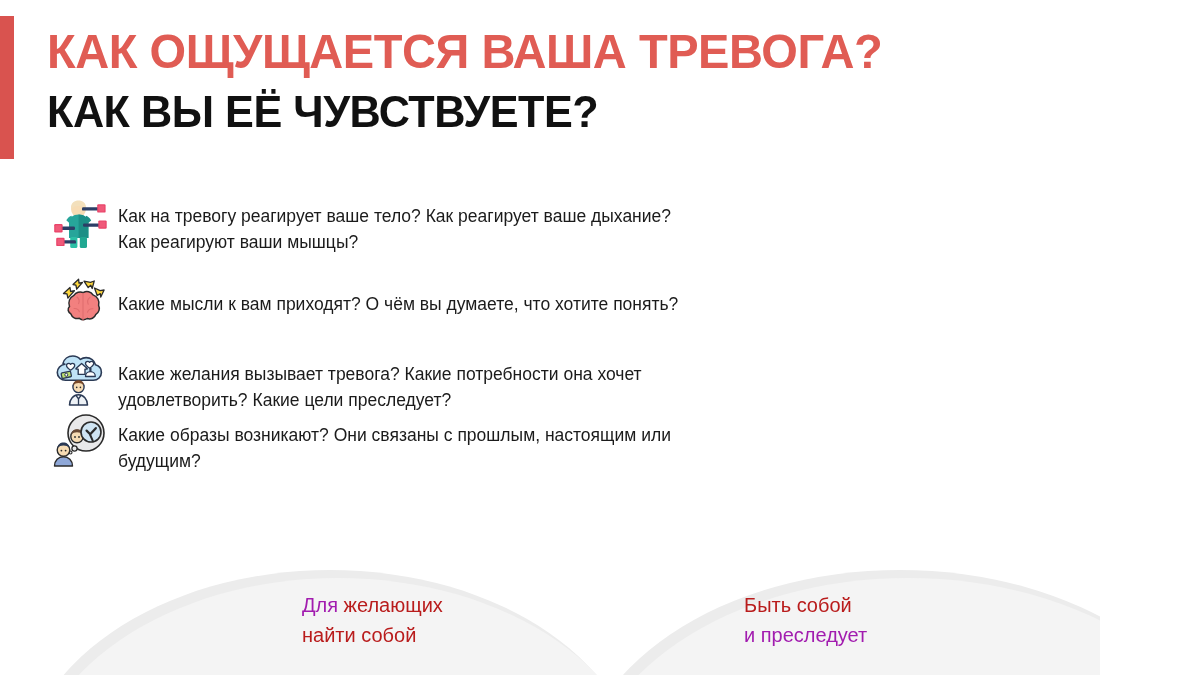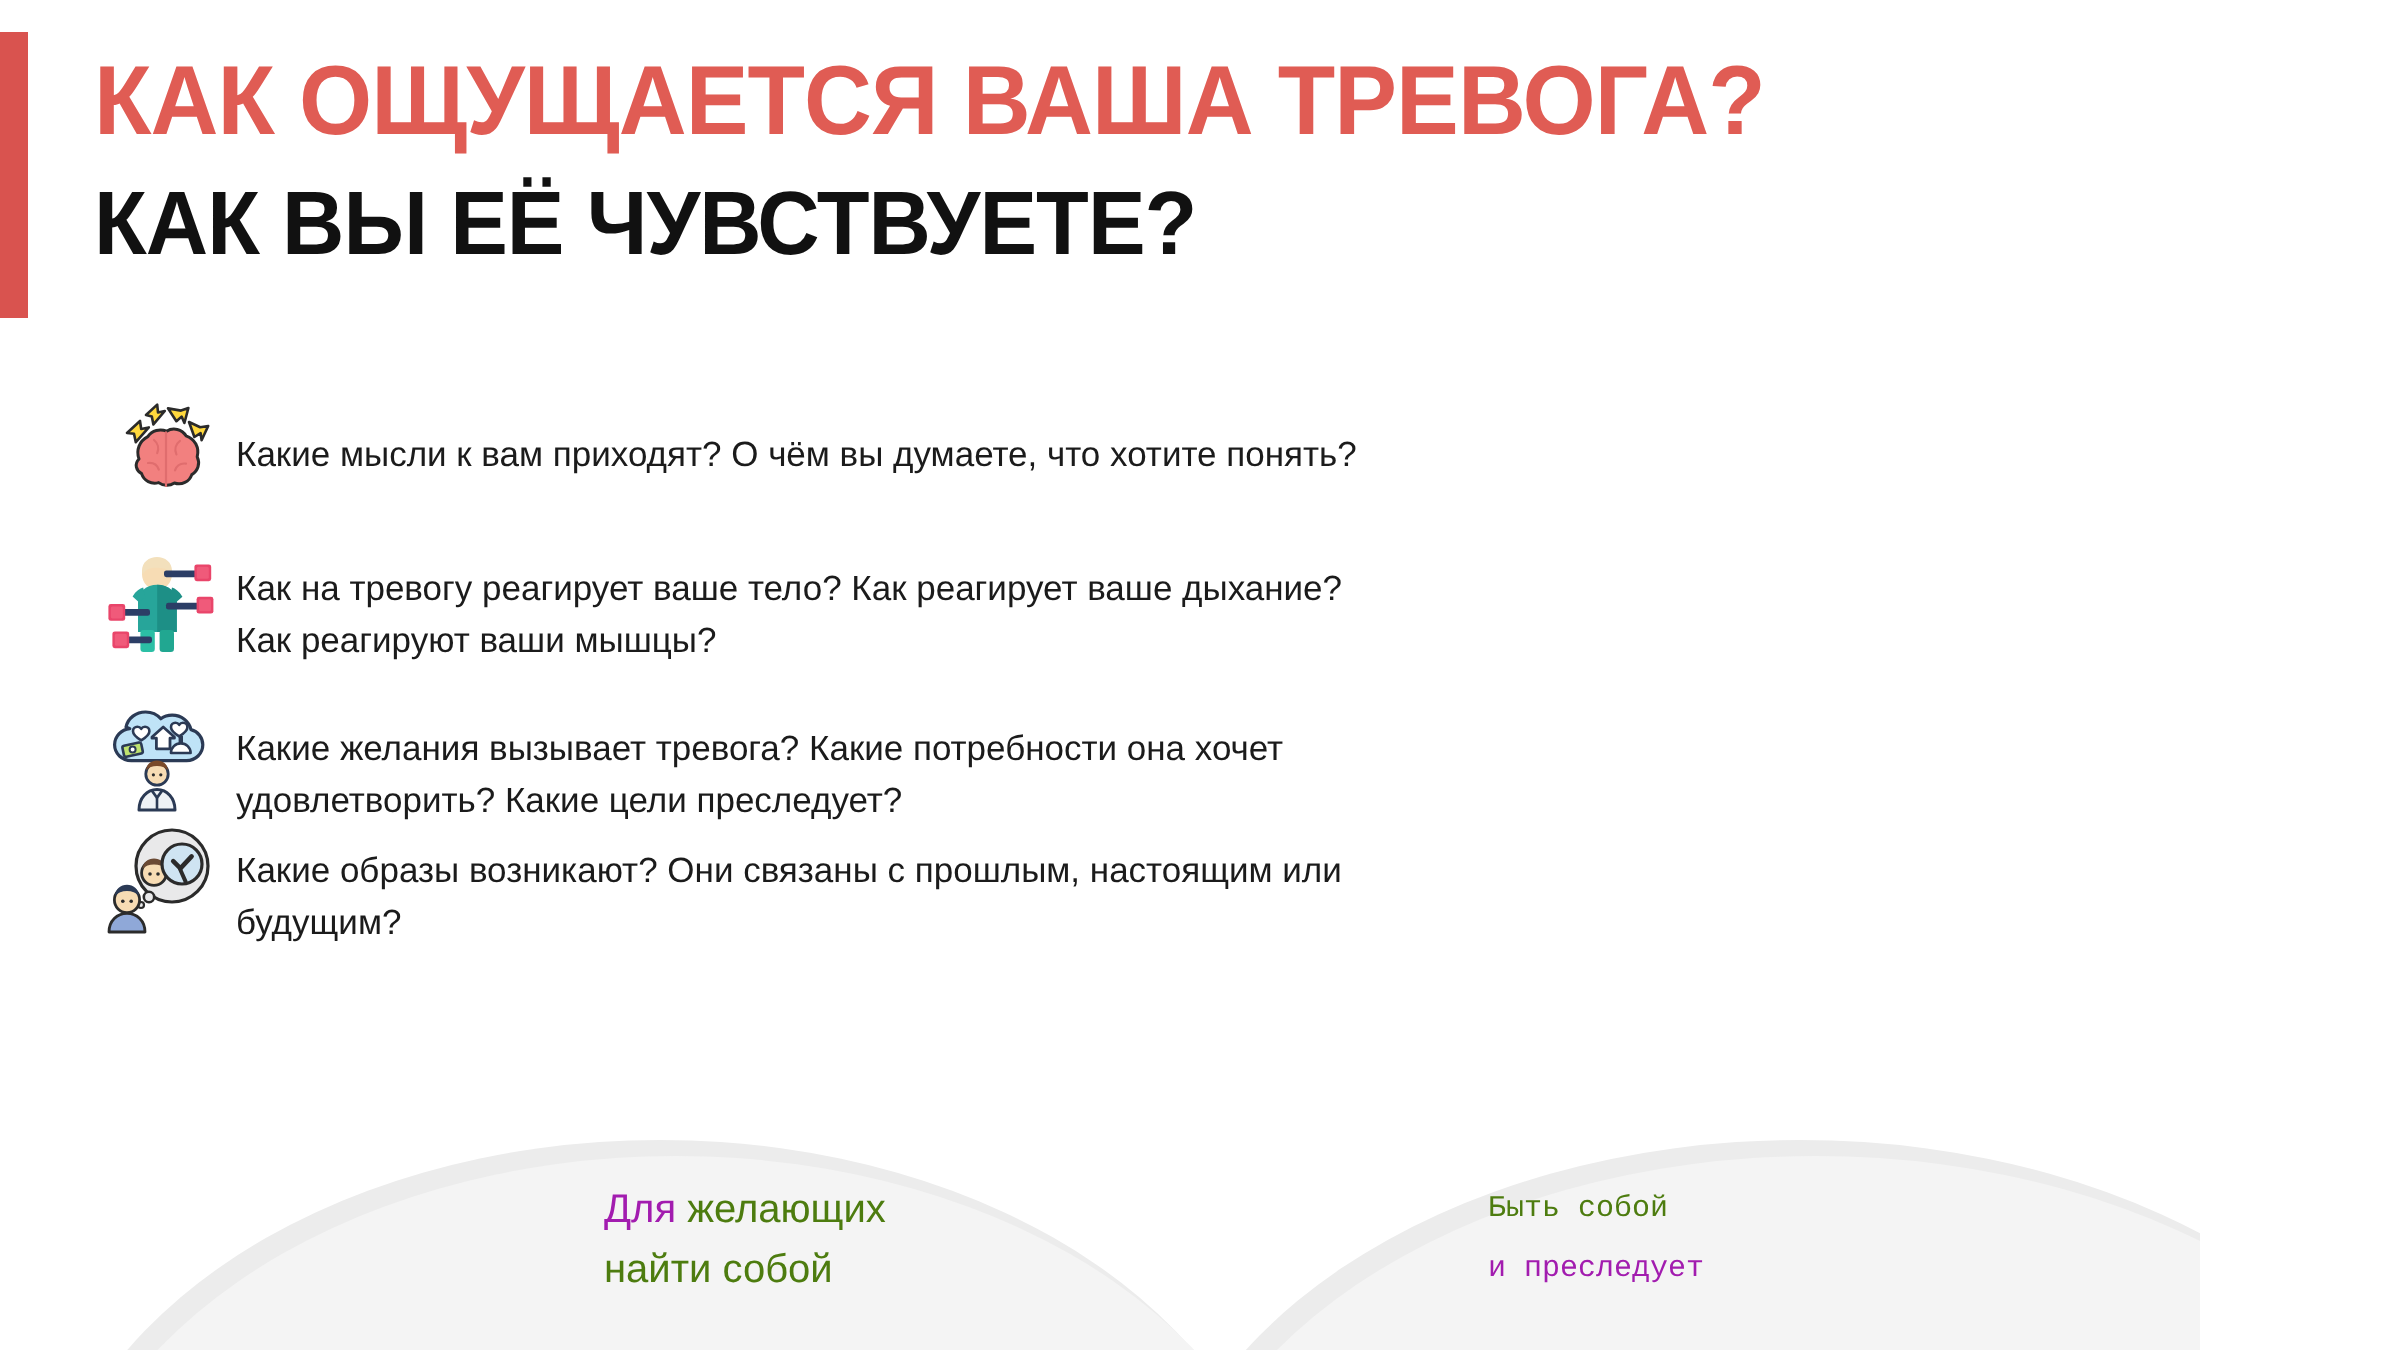--- a/index.html
+++ b/index.html
@@ -121,41 +121,85 @@
     top: 35px;
     font-size: 20px;
     line-height: 30px;
     font-family: "Liberation Sans", sans-serif;
     white-space: nowrap;
   }
   .footer-right {
     position: absolute;
     left: 744px;
     top: 35px;
-    font-size: 15px;
+    font-size: 20px;
     line-height: 30px;
-    font-family: Liberation Mono, monospace;
+    font-family: Liberation Sans, sans-serif;
     white-space: nowrap;
   }
   .txt-grey { color: #a21caf; }
-  .txt-red  { color: #4d7c0f; }
+  .txt-red  { color: #b91c1c; }
 </style>
 </head>
 <body>
 
 <div class="slide">
 
   <div class="accent-bar"></div>
 
   <div class="title-block">
     <div class="title-line1">КАК ОЩУЩАЕТСЯ ВАША ТРЕВОГА?</div>
     <div class="title-line2">КАК ВЫ ЕЁ ЧУВСТВУЕТЕ?</div>
   </div>
 
   <div class="bullets">
+
+    <div class="bullet-row row-1">
+      <div class="bullet-icon">
+        <svg width="56" height="56" viewBox="0 0 56 56" aria-hidden="true">
+
+          <ellipse cx="25.5" cy="13" rx="7.5" ry="8" fill="#f7dcb4"></ellipse>
+          <path d="M18 11.5c0-4.5 3.5-7 7.5-7s7.5 2.5 7.5 7c0 1.2-.3 2-.3 2-1-2.2-3-3.6-7.2-3.6-3.4 0-5.8.9-7.2 3.3 0 0-.3-.7-.3-1.7z" fill="#f3e0bc"></path>
+
+          <path d="M16 27c0-5.2 4.2-8.6 9.6-8.6S35.4 21.8 35.4 27v15H16V27z" fill="#27a59a"></path>
+          <path d="M25.6 18.4c5.4 0 9.8 3.4 9.8 8.6v15h-9.8V18.4z" fill="#1d8f86"></path>
+
+          <path d="M13.3 24.2c1.6-2.6 3.7-4.1 5.3-4.4l1.1 5.2c-1.2.3-2.4 1-3.1 2.2l-3.3-3z" fill="#27a59a"></path>
+          <path d="M38.2 24.4c-1.6-2.7-3.6-4.2-5.2-4.6l-1.1 5.2c1.2.3 2.3 1 3 2.3l3.3-2.9z" fill="#1d8f86"></path>
+
+          <rect x="17.2" y="41" width="7.2" height="11" rx="1.6" fill="#2bbfa5"></rect>
+          <rect x="26.8" y="41" width="7.2" height="11" rx="1.6" fill="#21a791"></rect>
+
+          <g>
+            <rect x="29" y="11.2" width="18" height="3.4" rx="1.2" fill="#2c3e66"></rect>
+            <rect x="44.2" y="8.2" width="8.4" height="8.4" rx="1.2" fill="#e9456a"></rect>
+            <rect x="45.4" y="9.4" width="6" height="6" rx="0.8" fill="#f05a7a"></rect>
+          </g>
+          <g>
+            <rect x="30" y="27.4" width="18" height="3.4" rx="1.2" fill="#2c3e66"></rect>
+            <rect x="45.3" y="24.4" width="8.4" height="8.4" rx="1.2" fill="#e9456a"></rect>
+            <rect x="46.5" y="25.6" width="6" height="6" rx="0.8" fill="#f05a7a"></rect>
+          </g>
+          <g>
+            <rect x="6" y="30.5" width="16" height="3.4" rx="1.2" fill="#2c3e66"></rect>
+            <rect x="1.2" y="28" width="8.4" height="8.4" rx="1.2" fill="#e9456a"></rect>
+            <rect x="2.4" y="29.2" width="6" height="6" rx="0.8" fill="#f05a7a"></rect>
+          </g>
+          <g>
+            <rect x="8" y="44.2" width="15" height="3.4" rx="1.2" fill="#2c3e66"></rect>
+            <rect x="3.2" y="41.7" width="8.4" height="8.4" rx="1.2" fill="#e9456a"></rect>
+            <rect x="4.4" y="42.9" width="6" height="6" rx="0.8" fill="#f05a7a"></rect>
+          </g>
+        </svg>
+      </div>
+      <div class="bullet-text">
+        <span>Как на тревогу реагирует ваше тело? Как реагирует ваше дыхание?</span><br>
+        <span>Как реагируют ваши мышцы?</span>
+      </div>
+    </div>
 
     <div class="bullet-row row-2">
       <div class="bullet-icon">
         <svg width="56" height="56" viewBox="0 0 56 56" aria-hidden="true">
 
           <g fill="#ffd83d" stroke="#2b2b2b" stroke-width="1.3" stroke-linejoin="round">
             <path d="M10.5 20.5l6.5-6 0.6 4 3.8-.8-6.5 7.4-.9-4.2z"></path>
             <path d="M20 11.5l5.6-5.2.4 3.9 3.4-.7-5.7 6.7-.8-4z"></path>
             <path d="M31 8.2l4.2 6.4 2.6-2.3 1.4 3.2 2-7.5-3.7 1.3z"></path>
             <path d="M41.5 15l2.7 7.5 3.1-1.9.5 3.5 3.3-7.1-4 .6z"></path>
@@ -171,64 +215,20 @@
               <path d="M40 35.8c-2.6-.3-4.7 1-5.5 3.4"></path>
             </g>
           </g>
         </svg>
       </div>
       <div class="bullet-text">
         <span>Какие мысли к вам приходят? О чём вы думаете, что хотите понять?</span>
       </div>
     </div>
 
-    <div class="bullet-row row-1">
-      <div class="bullet-icon">
-        <svg width="56" height="56" viewBox="0 0 56 56" aria-hidden="true">
-
-          <ellipse cx="25.5" cy="13" rx="7.5" ry="8" fill="#f7dcb4"></ellipse>
-          <path d="M18 11.5c0-4.5 3.5-7 7.5-7s7.5 2.5 7.5 7c0 1.2-.3 2-.3 2-1-2.2-3-3.6-7.2-3.6-3.4 0-5.8.9-7.2 3.3 0 0-.3-.7-.3-1.7z" fill="#f3e0bc"></path>
-
-          <path d="M16 27c0-5.2 4.2-8.6 9.6-8.6S35.4 21.8 35.4 27v15H16V27z" fill="#27a59a"></path>
-          <path d="M25.6 18.4c5.4 0 9.8 3.4 9.8 8.6v15h-9.8V18.4z" fill="#1d8f86"></path>
-
-          <path d="M13.3 24.2c1.6-2.6 3.7-4.1 5.3-4.4l1.1 5.2c-1.2.3-2.4 1-3.1 2.2l-3.3-3z" fill="#27a59a"></path>
-          <path d="M38.2 24.4c-1.6-2.7-3.6-4.2-5.2-4.6l-1.1 5.2c1.2.3 2.3 1 3 2.3l3.3-2.9z" fill="#1d8f86"></path>
-
-          <rect x="17.2" y="41" width="7.2" height="11" rx="1.6" fill="#2bbfa5"></rect>
-          <rect x="26.8" y="41" width="7.2" height="11" rx="1.6" fill="#21a791"></rect>
-
-          <g>
-            <rect x="29" y="11.2" width="18" height="3.4" rx="1.2" fill="#2c3e66"></rect>
-            <rect x="44.2" y="8.2" width="8.4" height="8.4" rx="1.2" fill="#e9456a"></rect>
-            <rect x="45.4" y="9.4" width="6" height="6" rx="0.8" fill="#f05a7a"></rect>
-          </g>
-          <g>
-            <rect x="30" y="27.4" width="18" height="3.4" rx="1.2" fill="#2c3e66"></rect>
-            <rect x="45.3" y="24.4" width="8.4" height="8.4" rx="1.2" fill="#e9456a"></rect>
-            <rect x="46.5" y="25.6" width="6" height="6" rx="0.8" fill="#f05a7a"></rect>
-          </g>
-          <g>
-            <rect x="6" y="30.5" width="16" height="3.4" rx="1.2" fill="#2c3e66"></rect>
-            <rect x="1.2" y="28" width="8.4" height="8.4" rx="1.2" fill="#e9456a"></rect>
-            <rect x="2.4" y="29.2" width="6" height="6" rx="0.8" fill="#f05a7a"></rect>
-          </g>
-          <g>
-            <rect x="8" y="44.2" width="15" height="3.4" rx="1.2" fill="#2c3e66"></rect>
-            <rect x="3.2" y="41.7" width="8.4" height="8.4" rx="1.2" fill="#e9456a"></rect>
-            <rect x="4.4" y="42.9" width="6" height="6" rx="0.8" fill="#f05a7a"></rect>
-          </g>
-        </svg>
-      </div>
-      <div class="bullet-text">
-        <span>Как на тревогу реагирует ваше тело? Как реагирует ваше дыхание?</span><br>
-        <span>Как реагируют ваши мышцы?</span>
-      </div>
-    </div>
-
     <div class="bullet-row row-4">
       <div class="bullet-icon">
         <svg width="56" height="56" viewBox="0 0 56 56" aria-hidden="true">
 
           <path d="M10 12.5c1-4.5 5-7.5 9.8-7.5 3 0 5.8 1.3 7.6 3.4 1.6-1.2 3.6-1.8 5.7-1.8 4.6 0 8.4 3 9.4 7.2 3.5.9 5.9 4 5.9 7.6 0 4.4-3.6 7.9-8.1 7.9H12.6C8 29.3 4.3 25.8 4.3 21.4c0-4.2 3.3-7.7 7.6-8.1z" fill="#bfe3f7" stroke="#2b3a55" stroke-width="1.6" stroke-linejoin="round"></path>
 
           <path d="M13.5 14.6c0-1.3 1-2.2 2.2-2.2.8 0 1.5.4 1.9 1 .4-.6 1.1-1 1.9-1 1.2 0 2.2.9 2.2 2.2 0 2-4.1 4.6-4.1 4.6s-4.1-2.6-4.1-4.6z" fill="#ffffff" stroke="#2b3a55" stroke-width="1.3" stroke-linejoin="round"></path>
           <path d="M32.5 12.6c0-1.3 1-2.2 2.2-2.2.8 0 1.5.4 1.9 1 .4-.6 1.1-1 1.9-1 1.2 0 2.2.9 2.2 2.2 0 2-4.1 4.6-4.1 4.6s-4.1-2.6-4.1-4.6z" fill="#ffffff" stroke="#2b3a55" stroke-width="1.3" stroke-linejoin="round"></path>
           <path d="M23 17.5l5.6-5 5.6 5v.6h-2.2v5.3h-6.8v-5.3H23z" fill="#ffffff" stroke="#2b3a55" stroke-width="1.4" stroke-linejoin="round"></path>
           <g>

